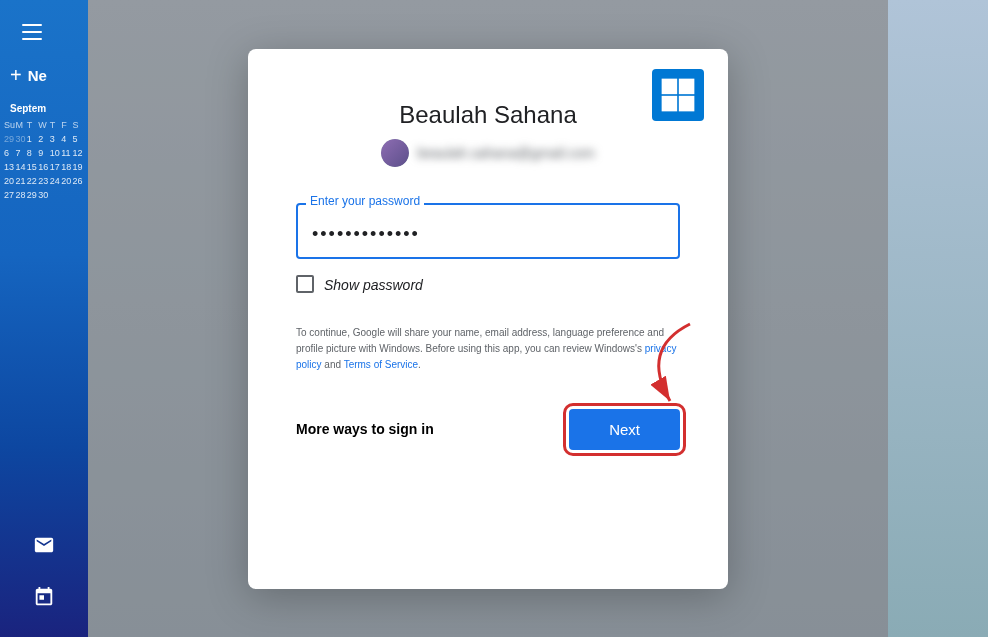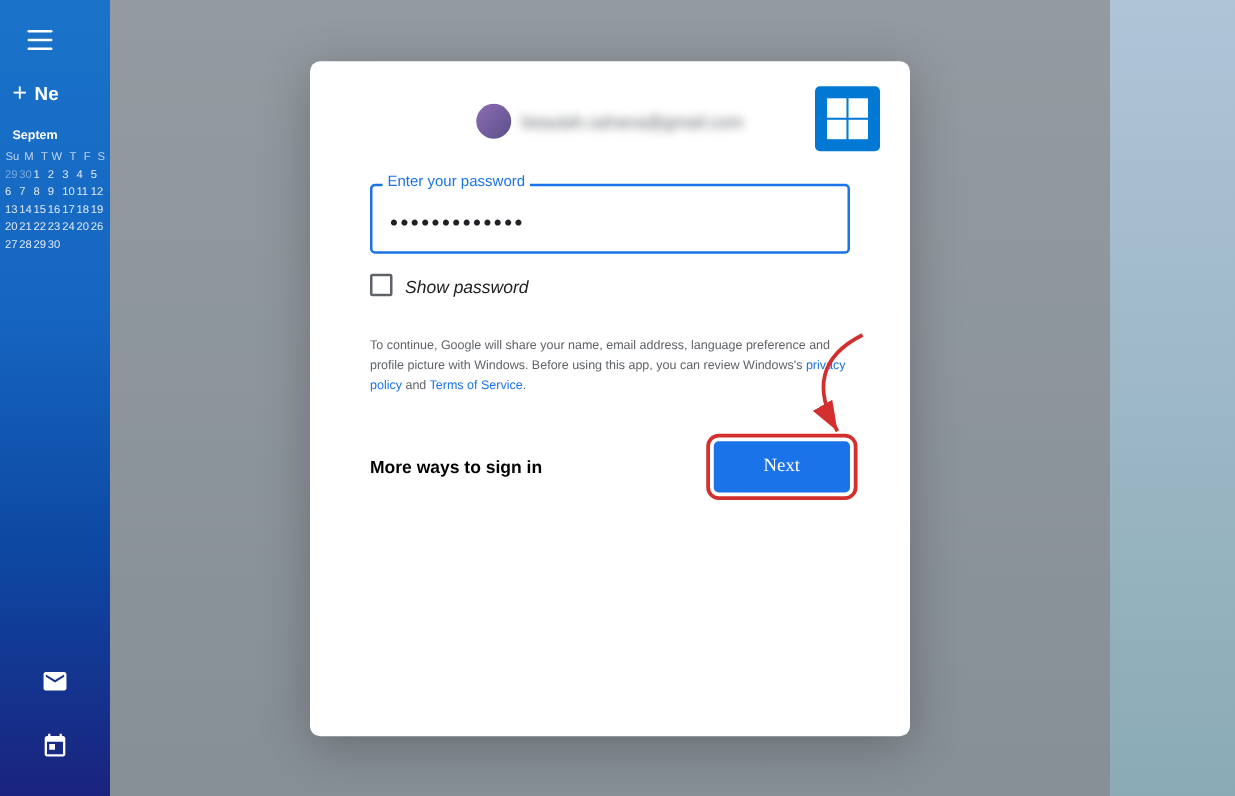--- a/index.html
+++ b/index.html
@@ -69,21 +69,21 @@
       max-width: 72px;
     }
 
     .mini-calendar {
       width: 80px;
       margin: 0 4px;
     }
     .mini-cal-header {
       display: grid;
       grid-template-columns: repeat(7, 1fr);
-      text-align: right;
+      text-align: left;
     }
     .mini-cal-header span {
       color: rgba(255,255,255,0.7);
       font-size: 9px;
       padding: 2px 0;
     }
     .mini-cal-body {
       display: grid;
       grid-template-columns: repeat(7, 1fr);
     }
@@ -300,21 +300,20 @@
       background: #1a73e8;
       color: white;
       border: none;
       border-radius: 4px;
       padding: 12px 40px;
       font-size: 15px;
       font-weight: 500;
       cursor: pointer;
       outline: 3px solid #d32f2f;
       outline-offset: 3px;
-      font-family: Liberation Serif, serif;
     }
 
     
     .red-arrow {
       position: absolute;
       top: -90px;
       right: -20px;
       pointer-events: none;
     }
 
@@ -413,20 +412,21 @@
 
       <div class="dialog-windows-logo">
         <svg class="windows-logo-svg" viewBox="0 0 88 88" fill="none">
           <rect x="4" y="4" width="38" height="38" fill="white"></rect>
           <rect x="46" y="4" width="38" height="38" fill="white"></rect>
           <rect x="4" y="46" width="38" height="38" fill="white"></rect>
           <rect x="46" y="46" width="38" height="38" fill="white"></rect>
         </svg>
       </div>
 
+      <div class="dialog-user-name">Beaulah Sahana</div>
 
       <div class="dialog-user-email-row">
         <div class="user-avatar">
           <div class="user-avatar-img"></div>
         </div>
         <span class="dialog-user-email">beaulah.sahana@gmail.com</span>
       </div>
 
       <div class="password-field-wrapper">
         <label class="password-label">Enter your password</label>

